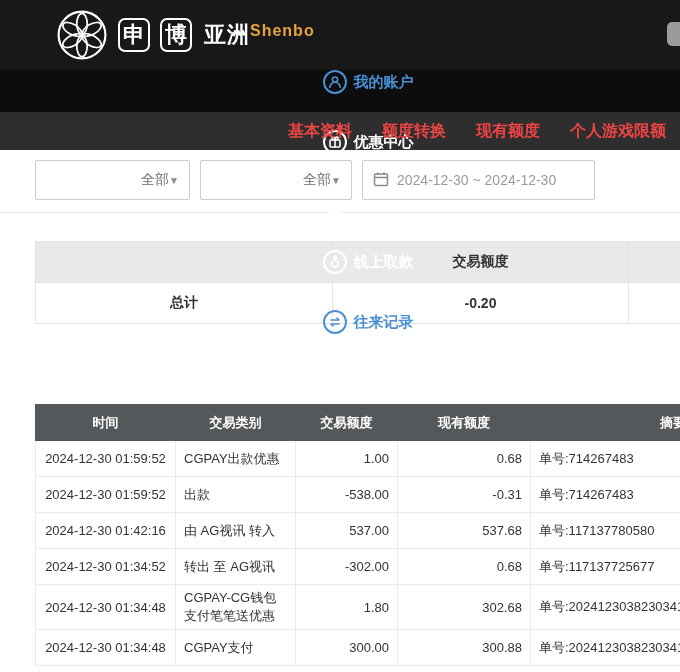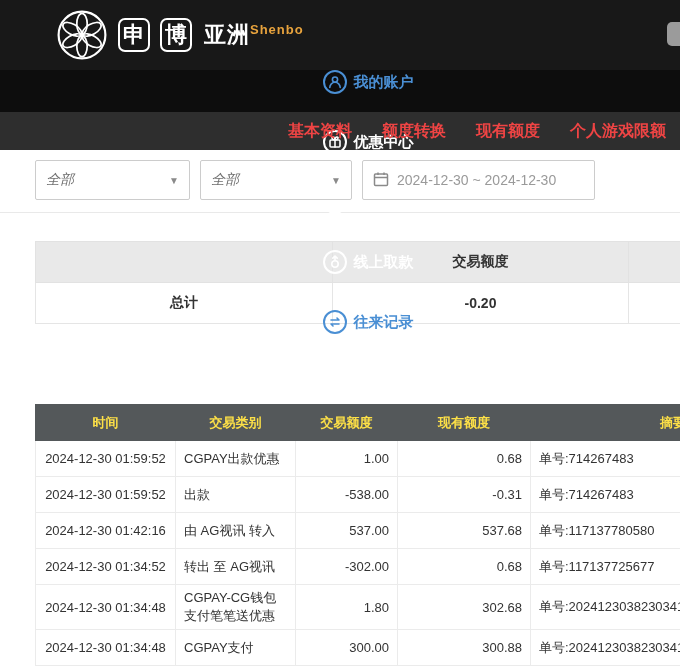--- a/index.html
+++ b/index.html
@@ -9,21 +9,21 @@
 
   
   .topbar { height:70px; background:#181818; display:flex; align-items:center; padding-left:56px; position:relative; }
   .logo { display:flex; align-items:center; gap:10px; cursor:pointer; }
   .logo-flower { width:52px; height:52px; }
   .logo-box { display:inline-flex; align-items:center; justify-content:center;
     width:32px; height:34px; border:2px solid #fff; border-radius:7px;
     color:#fff; font-size:22px; font-weight:bold; }
   .logo-right { display:flex; flex-direction:row; line-height:1.05; margin-left:2px; }
   .logo-region { color:#fff; font-size:22px; font-weight:bold; letter-spacing:1px; }
-  .logo-sub { color:#e8a33d; font-size:13px; font-weight:bold; letter-spacing:1px; }
+  .logo-sub { color:#e8a33d; font-size:16px; font-weight:bold; letter-spacing:1px; }
   .floating-widget { position:absolute; top:22px; right:0; width:13px; height:24px;
     background:#9b9b9b; border-radius:5px 0 0 5px; }
 
   
   .mainnav { height:42px; background:#0d0d0d; display:flex; align-items:center;
     padding-left:56px; gap:36px;flex-direction:column; }
   .nav-item { display:flex; align-items:center; gap:7px; color:#fff; font-size:15px;
     font-weight:bold; cursor:pointer; white-space:nowrap; }
   .nav-item.active { color:#4a8fd4; }
   .nav-icon { width:24px; height:24px; border:2px solid currentColor; border-radius:50%;
@@ -32,22 +32,22 @@
     stroke-width:1.6; stroke-linecap:round; stroke-linejoin:round; }
 
   
   .subnav { height:38px; background:#2e2e2e; display:flex; align-items:center;
     justify-content:flex-end; gap:30px; padding-right:14px; }
   .subnav-item { color:#ef4444; font-size:16px; cursor:pointer; white-space:nowrap;font-weight:bold; }
 
   
   .filter-row { display:flex; align-items:center; gap:10px; margin:10px 0 0 35px; }
   .select-box { width:155px; height:40px; border:1px solid #ccc; border-radius:2px;
-    display:flex; align-items:center; justify-content:space-between;
-    padding:0 10px; color:#6f6f6f; font-size:14px; background:#fff; cursor:pointer;font-style:italic; }
+    display:flex; align-items:center; justify-content:flex-end;
+    padding:0 10px; color:#6f6f6f; font-size:14px; background:#fff; cursor:pointer; }
   .select-box.second { width:152px; }
   .caret { color:#8a8a8a; font-size:10px; }
   .date-box { width:233px; height:40px; border:1px solid #ccc; border-radius:2px;
     display:flex; align-items:center; gap:8px; padding:0 10px;
     color:#9a9a9a; font-size:14px; background:#fff; cursor:text; }
   .cal-icon svg { width:16px; height:16px; stroke:#8a8a8a; fill:none; stroke-width:1.5; }
   .today-btn { width:92px; height:40px; border:1px solid #8db9e6; border-radius:3px;
     background:#fff; color:#4a8fd4; font-size:15px; display:flex; align-items:center;
     justify-content:center; cursor:pointer; flex:none; }
   .divider { border:none; border-top:1px solid #e9e9e9; margin-top:12px; }
@@ -55,21 +55,21 @@
   
   table { border-collapse:collapse; }
   .summary-table { margin:28px 0 0 35px; width:893px; table-layout:fixed; font-size:14px; }
   .summary-table th, .summary-table td { height:41px; text-align:center;font-weight:bold; }
   .summary-table th { background:#e9e9e9; color:#333; font-weight:bold; border:1px solid #e2e2e2; }
   .summary-table td { border:1px solid #e5e5e5; color:#333; }
   .summary-table td.lbl { font-weight:bold; }
 
   
   .tx-table { margin:80px 0 0 35px; width:780px; table-layout:fixed; font-size:13px; }
-  .tx-table th { background:#54585a; color:#fde047; font-weight:bold; height:36px;
+  .tx-table th { background:#54585a; color:#ffffff; font-weight:bold; height:36px;
     text-align:center; border:1px solid #54585a; }
   .tx-table td { height:36px; border:1px solid #ebebeb; color:#333; padding:4px 8px; }
   .tx-table td.c-time { text-align:center; padding:4px 2px; white-space:nowrap; }
   .tx-table td.c-type { text-align:left; }
   .tx-table td.c-amt, .tx-table td.c-bal { text-align:right; white-space:nowrap; }
   .tx-table td.c-note { text-align:left; white-space:nowrap; overflow:hidden; }
   .col-time{width:140px;} .col-type{width:120px;} .col-amt{width:102px;}
   .col-bal{width:133px;} .col-note{width:285px;}
 </style>
 </head>

